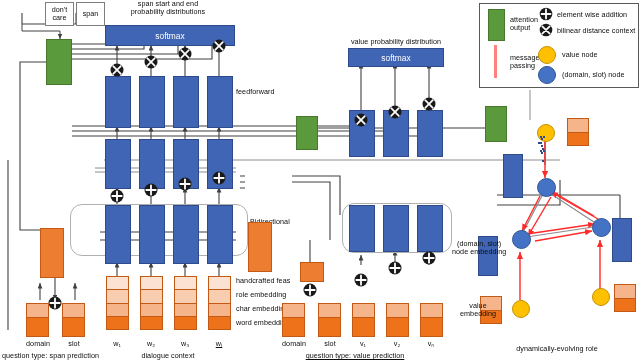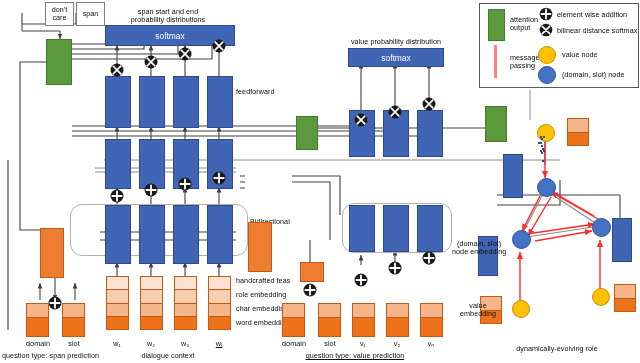--- a/index.html
+++ b/index.html
@@ -149,21 +149,21 @@
     <path d="M551,197 L528,236"></path>
     <path d="M535,241 L592,231"></path>
     <path d="M594,216 L548,189"></path>
   </g>
 </svg>
 
 <div class="wbox" style="left:45px;top:2px;width:27px;height:22px;">don't
 care</div>
 <div class="wbox" style="left:76px;top:2px;width:27px;height:22px;">span</div>
 
-<div class="txt c" style="left:168px;top:8px;text-align:center;">span start and end
+<div class="txt c" style="left:168px;top:0;text-align:center;">span start and end
 probability distributions</div>
 <div class="txt c" style="left:396px;top:38px;text-align:center;">value probability distribution</div>
 
 <div class="softmax" style="left:105px;top:25px;width:128px;height:19px;">softmax</div>
 <div class="softmax" style="left:348px;top:48px;width:94px;height:17px;">softmax</div>
 
 <div class="green" style="left:46px;top:39px;width:24px;height:44px;"></div>
 <div class="green" style="left:296px;top:116px;width:20px;height:32px;"></div>
 <div class="green" style="left:485px;top:106px;width:20px;height:34px;"></div>
 
@@ -387,20 +387,20 @@
   <circle cx="546" cy="14" r="6.3" fill="#1a1a1a"></circle>
   <g stroke="#fff" stroke-width="1.8" stroke-linecap="round">
     <path d="M541.5,14 L550.5,14 M546,9.5 L546,18.5"></path>
   </g>
   <circle cx="546" cy="30" r="6.3" fill="#1a1a1a"></circle>
   <g stroke="#fff" stroke-width="1.7" stroke-linecap="round">
     <path d="M542.3,26.3 L549.7,33.7 M549.7,26.3 L542.3,33.7"></path>
   </g>
 </svg>
 <div class="txt" style="left:557px;top:11px;">element wise addition</div>
-<div class="txt" style="left:557px;top:27px;">bilinear distance softmax</div>
+<div class="txt" style="left:557px;top:27px;">bilinear distance context</div>
 
 <div class="node ndy" style="left:538px;top:46px;width:16px;height:16px;"></div>
 <div class="txt" style="left:562px;top:51px;">value node</div>
 <div class="node ndb" style="left:538px;top:66px;width:16px;height:16px;"></div>
 <div class="txt" style="left:562px;top:71px;">(domain, slot) node</div>
 
 </div>
 
 </body></html>

